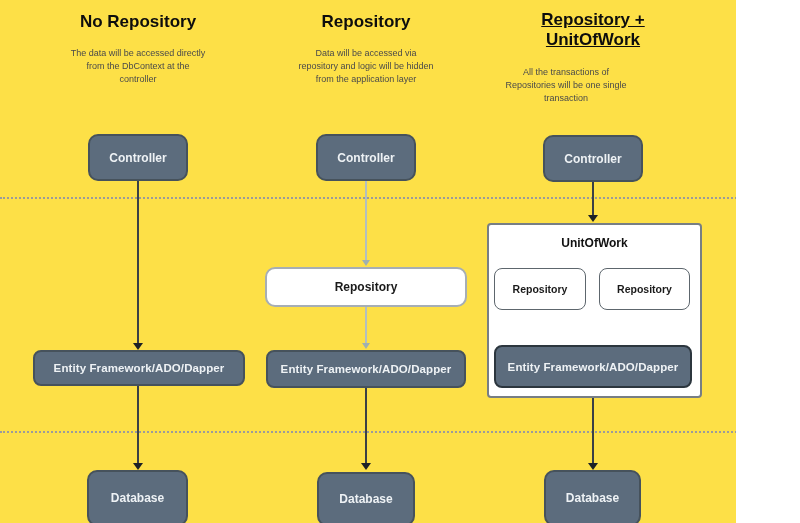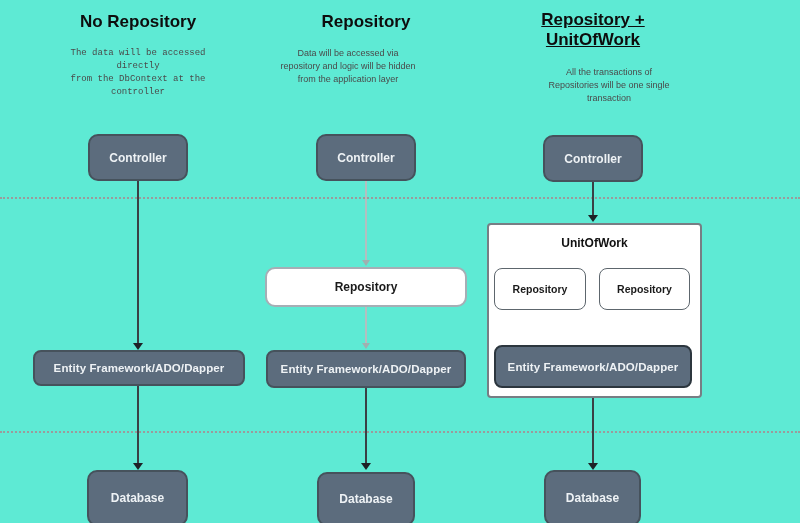--- a/index.html
+++ b/index.html
@@ -3,23 +3,23 @@
 <meta charset="utf-8">
 <style>
   html, body { margin: 0; padding: 0; }
   body {
     width: 800px; height: 523px;
     font-family: "Liberation Sans", sans-serif;
     background: #ffffff;
   }
   .canvas {
     position: relative;
-    width: 800px; height: 523px;
+    width: 736px; height: 523px;
     overflow: hidden;
-    background: #5eead4;
+    background: #fde047;
   }
 
   
   .dotted {
     position: absolute; left: 0; width: 800px; height: 0;
     border-top: 2px dotted #9b9b9b;
     z-index: 1;
   }
 
   
@@ -119,21 +119,21 @@
 </style>
 </head>
 <body>
 
 <div class="canvas">
 
   <div class="dotted" style="top:197px;"></div>
   <div class="dotted" style="top:431px;"></div>
 
   <div class="col-title" style="left:38px; top:12px; width:200px;">No Repository</div>
-  <div class="col-sub" style="left:58px; top:47px; width:160px;font-family:Liberation Mono, monospace;">The data will be accessed directly
+  <div class="col-sub" style="left:58px; top:47px; width:160px;">The data will be accessed directly
 from the DbContext at the
 controller</div>
 
   <div class="node-dark fs12" style="left:88px; top:134px; width:100px; height:47px;">
     <span>Controller</span>
   </div>
 
   <div class="vline-dark" style="left:137px; top:181px; height:162px;"></div>
   <div class="ah-dark" style="left:133px; top:343px;"></div>
 
@@ -142,21 +142,21 @@
   </div>
 
   <div class="vline-dark" style="left:137px; top:386px; height:77px;"></div>
   <div class="ah-dark" style="left:133px; top:463px;"></div>
 
   <div class="node-dark fs12" style="left:87px; top:470px; width:101px; height:56px;">
     <span>Database</span>
   </div>
 
   <div class="col-title" style="left:266px; top:12px; width:200px;">Repository</div>
-  <div class="col-sub" style="left:268px; top:47px; width:160px;">Data will be accessed via
+  <div class="col-sub" style="left:286px; top:47px; width:160px;">Data will be accessed via
 repository and logic will be hidden
 from the application layer</div>
 
   <div class="node-dark fs12" style="left:316px; top:134px; width:100px; height:47px;">
     <span>Controller</span>
   </div>
 
   <div class="vline-light" style="left:365px; top:181px; height:79px;"></div>
   <div class="ah-light" style="left:362px; top:260px;"></div>
 
@@ -173,21 +173,21 @@
 
   <div class="vline-dark" style="left:365px; top:388px; height:75px;"></div>
   <div class="ah-dark" style="left:361px; top:463px;"></div>
 
   <div class="node-dark fs12" style="left:317px; top:472px; width:98px; height:54px;">
     <span>Database</span>
   </div>
 
   <div class="col-title" style="left:503px; top:10px; width:180px;text-decoration:underline;">Repository +
 UnitOfWork</div>
-  <div class="col-sub" style="left:534px; top:66px; width:150px;">All the transactions of
+  <div class="col-sub" style="left:491px; top:66px; width:150px;">All the transactions of
 Repositories will be one single
 transaction</div>
 
   <div class="node-dark fs12" style="left:543px; top:135px; width:100px; height:47px;">
     <span>Controller</span>
   </div>
 
   <div class="vline-dark" style="left:592px; top:182px; height:33px;"></div>
   <div class="ah-dark" style="left:588px; top:215px;"></div>
 

